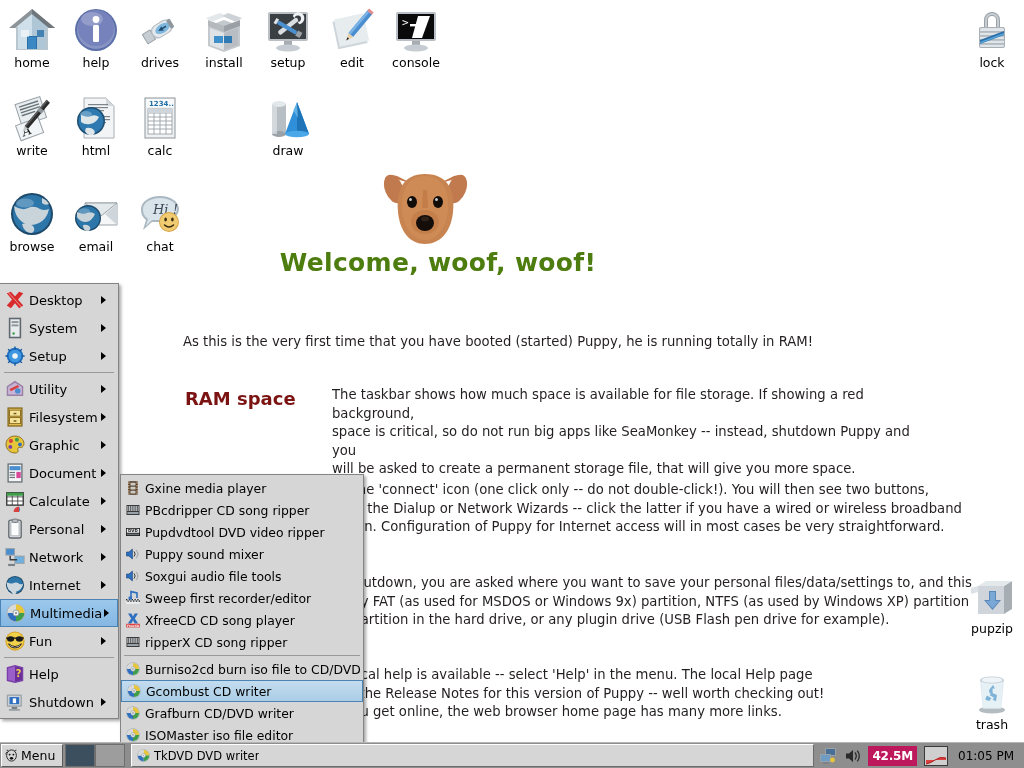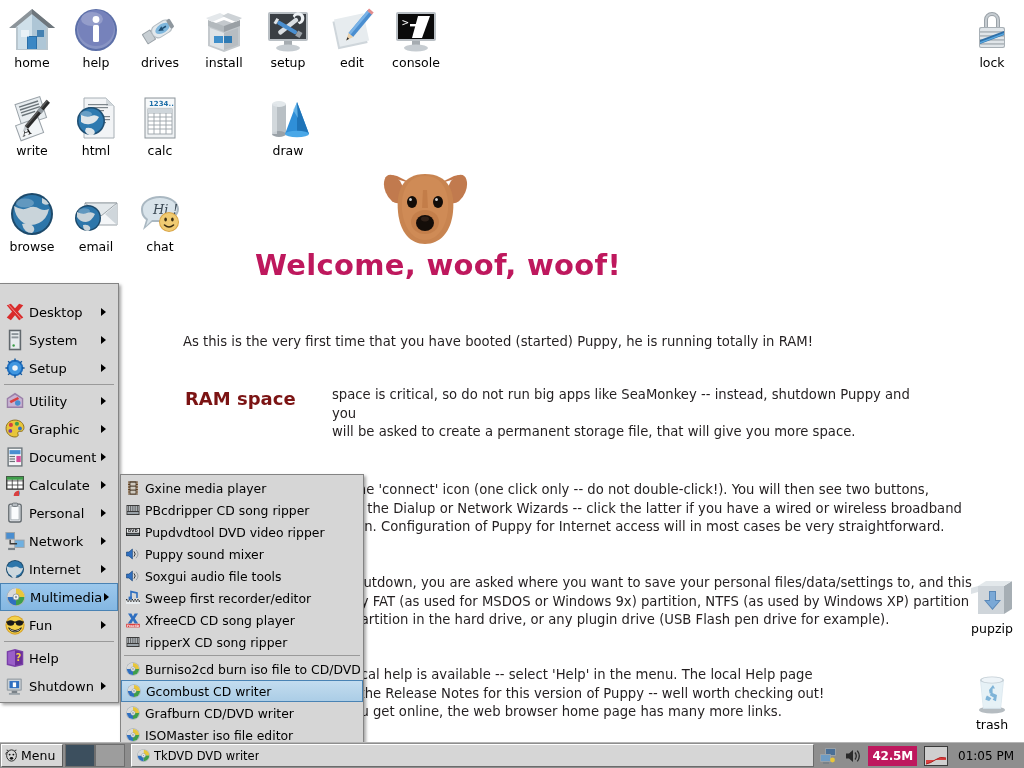--- a/index.html
+++ b/index.html
@@ -48,22 +48,22 @@
     left: 383px; top: 172px;
     width: 85px; height: 75px;
   }
   #welcome-title {
     position: absolute;
     left: 0; top: 248px;
     width: 876px;
     text-align: center;
     font-family: "DejaVu Sans", sans-serif;
     font-weight: bold;
-    font-size: 29px;
-    color: #be185d;
+    font-size: 25px;
+    color: #4d7c0f;
     letter-spacing: 0.3px;
   }
   .para {
     position: absolute;
     font-family: "DejaVu Sans", sans-serif;
     font-size: 13.2px;
     color: #231f20;
     line-height: 18.5px;
   }
   .sect-head {
@@ -76,21 +76,21 @@
 
   
   #mainmenu {
     position: absolute;
     left: 0; top: 283px;
     width: 119px;
     background: #d6d6d6;
     border: 1px solid #848484;
     border-left: none;
     box-shadow: 2px 2px 3px rgba(0,0,0,0.35);
-    padding: 14px 0 2px 0;
+    padding: 2px 0 2px 0;
     box-sizing: border-box;
   }
   .mi {
     position: relative;
     display: flex;
     align-items: center;
     height: 28px;
     padding: 0 3px 0 4px;
     box-sizing: border-box;
     cursor: default;
@@ -287,20 +287,21 @@
       <ellipse cx="42" cy="51" rx="9" ry="8" fill="#140d09"></ellipse>
       <ellipse cx="42" cy="47" rx="4" ry="2.4" fill="#3a2a20" opacity="0.7"></ellipse>
     </svg>
 
     <div id="welcome-title">Welcome, woof, woof!</div>
 
     <div class="para" style="left:183px; top:333px; width:760px;">As this is the very first time that you have booted (started) Puppy, he is running totally in RAM!</div>
 
     <div class="sect-head" style="left:185px; top:388px;">RAM space</div>
     <div class="para" style="left:332px; top:386px; width:600px;">
+      <div>The taskbar shows how much space is available for file storage. If showing a red background,</div>
       <div>space is critical, so do not run big apps like SeaMonkey -- instead, shutdown Puppy and you</div>
       <div>will be asked to create a permanent storage file, that will give you more space.</div>
     </div>
 
     <div class="para" style="left:332px; top:481px; width:640px;">
       <div>on the 'connect' icon  (one click only -- do not double-click!). You will then see two buttons,</div>
       <div>oose the Dialup or Network Wizards -- click the latter if you have a wired or wireless broadband</div>
       <div>ection. Configuration of Puppy for Internet access will in most cases be very straightforward.</div>
     </div>
 
@@ -638,20 +639,31 @@
       </div>
       <div class="msep"></div>
       <div class="mi">
         <span class="micon"><svg viewBox="0 0 16 16" width="22" height="22">
             <path d="M2 6 L8 2 L14 6 L14 13 L2 13 Z" fill="#9a7fa8"></path>
             <path d="M3 6.6 L8 3.4 L13 6.6 L13 12 L3 12 Z" fill="#c8b4d4"></path>
             <path d="M4 8 l6 -3 l1 1.6 l-6 3 z" fill="#d94040"></path>
             <circle cx="10" cy="9.4" r="2" fill="#4a8ed0"></circle>
           </svg></span>
         <span class="mlbl">Utility</span>
+        <span class="marrow"></span>
+      </div>
+      <div class="mi">
+        <span class="micon"><svg viewBox="0 0 16 16" width="22" height="22">
+            <rect x="3" y="1.5" width="10" height="13" fill="#e8c65a" stroke="#8a6c20"></rect>
+            <rect x="4" y="3" width="8" height="4.4" fill="#f5e39a" stroke="#8a6c20" stroke-width="0.7"></rect>
+            <rect x="4" y="8.4" width="8" height="4.4" fill="#f5e39a" stroke="#8a6c20" stroke-width="0.7"></rect>
+            <rect x="7" y="5" width="2" height="1" fill="#6b5210"></rect>
+            <rect x="7" y="10.4" width="2" height="1" fill="#6b5210"></rect>
+          </svg></span>
+        <span class="mlbl">Filesystem</span>
         <span class="marrow"></span>
       </div>
       <div class="mi">
         <span class="micon"><svg viewBox="0 0 16 16" width="22" height="22">
             <path d="M8 1.5 C11.8 1.5 14.5 4 14.5 7 C14.5 9.4 12.6 10 11.4 9.8 C10.2 9.6 9.6 10.8 10.2 11.8 C10.8 12.8 9.6 13.8 8 13.8 C4.2 13.8 1.5 11 1.5 7.5 C1.5 4 4.2 1.5 8 1.5 Z" fill="#e8c63a" stroke="#8a6c20" stroke-width="0.7"></path>
             <circle cx="5" cy="5" r="1.5" fill="#d94040"></circle>
             <circle cx="9.4" cy="4.2" r="1.5" fill="#3f9e4a"></circle>
             <circle cx="11.6" cy="7.6" r="1.4" fill="#2f6fc0"></circle>
             <circle cx="4.6" cy="9.4" r="1.4" fill="#7a3fa8"></circle>
           </svg></span>

